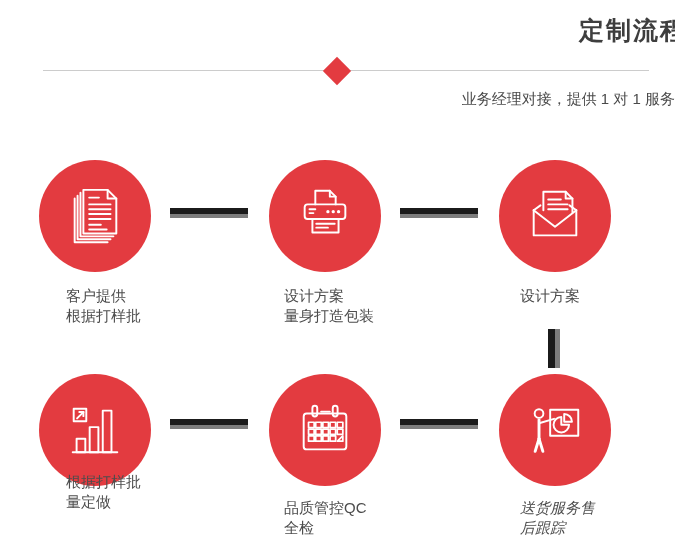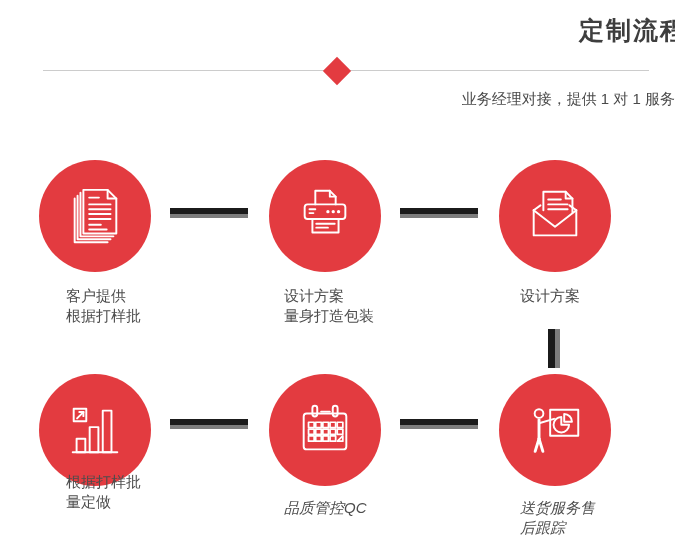--- a/index.html
+++ b/index.html
@@ -186,21 +186,22 @@
     <div>设计方案</div>
     <div>量身打造包装</div>
   </div>
   <div class="step-label" style="left:520px;top:286px;">
     <div>设计方案</div>
   </div>
   <div class="step-label" style="left:66px;top:472px;">
     <div>根据打样批</div>
     <div>量定做</div>
   </div>
-  <div class="step-label" style="left:284px;top:498px;font-style:italic;">
+  <div class="step-label" style="left:284px;top:498px;">
     <div>品质管控QC</div>
+    <div>全检</div>
   </div>
   <div class="step-label" style="left:520px;top:498px;font-style:italic;">
     <div>送货服务售</div>
     <div>后跟踪</div>
   </div>
 
 </div>
 
 </body></html>

